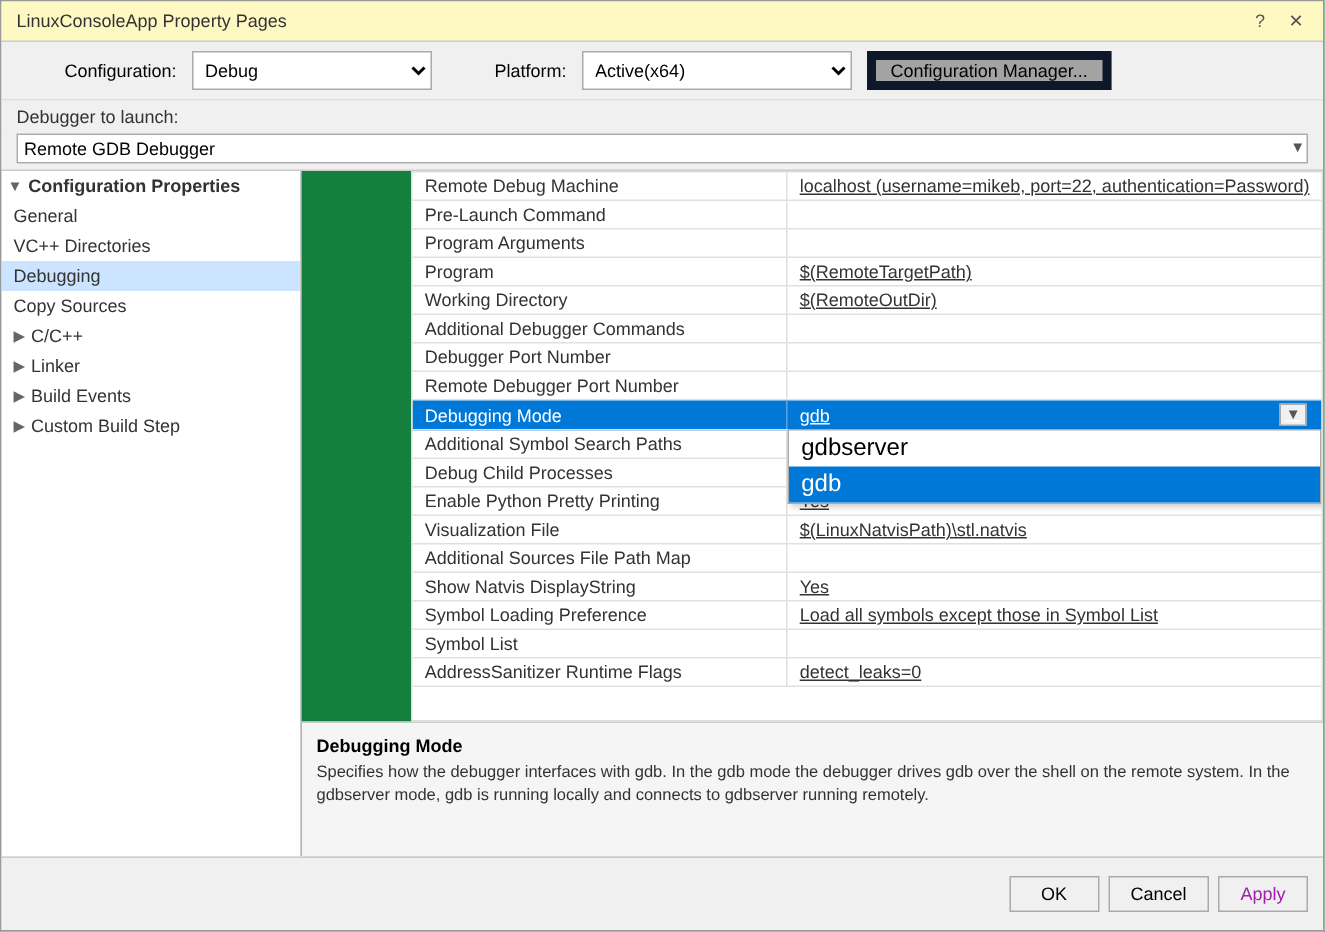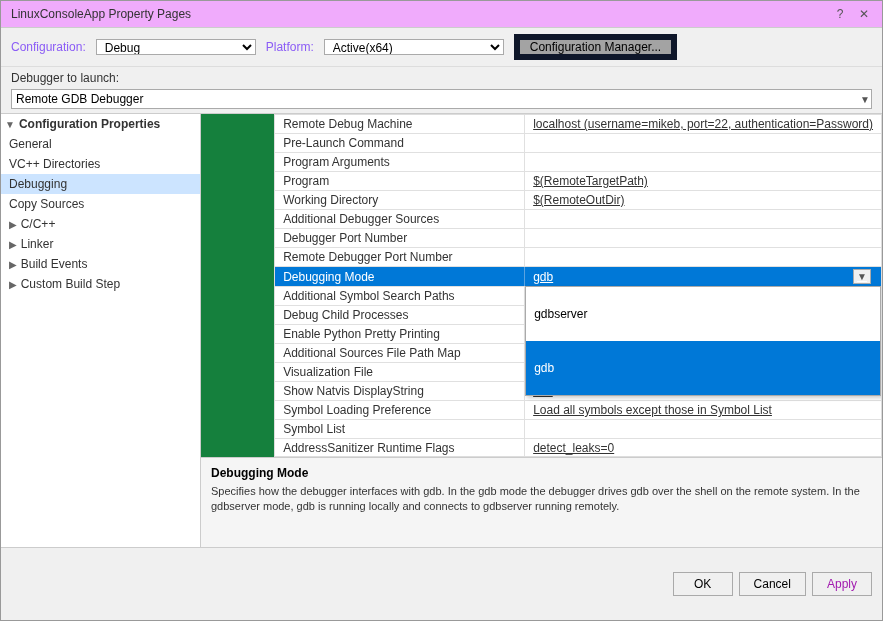--- a/index.html
+++ b/index.html
@@ -11,21 +11,21 @@
     }
     .window {
       width: 883px;
       height: 621px;
       background: #f0f0f0;
       border: 1px solid #999;
       display: flex;
       flex-direction: column;
     }
     .title-bar {
-      background: #f0abfc;
+      background: #fef9c3;
       padding: 6px 10px;
       display: flex;
       align-items: flex-start;
       justify-content: space-between;
       border-bottom: 1px solid #ccc;
     }
     .title-bar-left {
       font-size: 12px;
       color: #333;
     }
@@ -43,24 +43,25 @@
     .config-row {
       display: flex;
       align-items: center;
       padding: 6px 10px;
       gap: 10px;
       background: #f0f0f0;
       border-bottom: 1px solid #ddd;
     }
     .config-label {
       font-size: 12px;
-      color: #8b5cf6;
+      color: #000000;
+      margin-left: 32px;
     }
     .config-select {
-      height: 16px;
+      height: 26px;
       font-size: 12px;
       border: 1px solid #aaa;
       background: white;
       padding: 0 4px;
       cursor: pointer;
     }
     .config-select-wide { width: 160px; }
     .config-select-platform { width: 180px; }
     .btn-config-mgr {
       height: 26px;
@@ -178,22 +179,22 @@
     .dropdown-overlay {
       position: absolute;
       left: 250px;
       background: white;
       border: 1px solid #aaa;
       box-shadow: 2px 2px 4px rgba(0,0,0,0.2);
       z-index: 10;
       width: calc(100% - 250px);
     }
     .dropdown-option {
-      padding: 20px 8px;
-      font-size: 12px;
+      padding: 3px 8px;
+      font-size: 16px;
       cursor: pointer;
       display: flex;
       align-items: center;
     }
     .dropdown-option.selected-opt {
       background: #0078d7;
       color: white;
     }
     .prop-value-with-arrow {
       display: flex;
@@ -222,21 +223,21 @@
     }
     .description-text {
       font-size: 11px;
       color: #333;
       line-height: 1.4;
     }
     .footer {
       display: flex;
       justify-content: flex-end;
       align-items: center;
-      padding: 24px 10px;
+      padding: 12px 10px;
       gap: 6px;
       background: #f0f0f0;
       border-top: 1px solid #ccc;
     }
     .footer-btn {
       height: 24px;
       min-width: 60px;
       font-size: 12px;
       padding: 0 14px;
       background: #f0f0f0;
@@ -340,21 +341,21 @@
           </div>
           <div class="prop-row">
             <div class="prop-name">Program</div>
             <div class="prop-value">$(RemoteTargetPath)</div>
           </div>
           <div class="prop-row">
             <div class="prop-name">Working Directory</div>
             <div class="prop-value">$(RemoteOutDir)</div>
           </div>
           <div class="prop-row">
-            <div class="prop-name">Additional Debugger Sources</div>
+            <div class="prop-name">Additional Debugger Commands</div>
             <div class="prop-value"></div>
           </div>
           <div class="prop-row">
             <div class="prop-name">Debugger Port Number</div>
             <div class="prop-value"></div>
           </div>
           <div class="prop-row">
             <div class="prop-name">Remote Debugger Port Number</div>
             <div class="prop-value"></div>
           </div>
@@ -377,26 +378,26 @@
           </div>
           <div class="prop-row">
             <div class="prop-name">Debug Child Processes</div>
             <div class="prop-value"></div>
           </div>
           <div class="prop-row">
             <div class="prop-name">Enable Python Pretty Printing</div>
             <div class="prop-value">Yes</div>
           </div>
           <div class="prop-row">
-            <div class="prop-name">Additional Sources File Path Map</div>
-            <div class="prop-value"></div>
-          </div>
-          <div class="prop-row">
             <div class="prop-name">Visualization File</div>
             <div class="prop-value">$(LinuxNatvisPath)\stl.natvis</div>
+          </div>
+          <div class="prop-row">
+            <div class="prop-name">Additional Sources File Path Map</div>
+            <div class="prop-value"></div>
           </div>
           <div class="prop-row">
             <div class="prop-name">Show Natvis DisplayString</div>
             <div class="prop-value">Yes</div>
           </div>
           <div class="prop-row">
             <div class="prop-name">Symbol Loading Preference</div>
             <div class="prop-value">Load all symbols except those in Symbol List</div>
           </div>
           <div class="prop-row">

